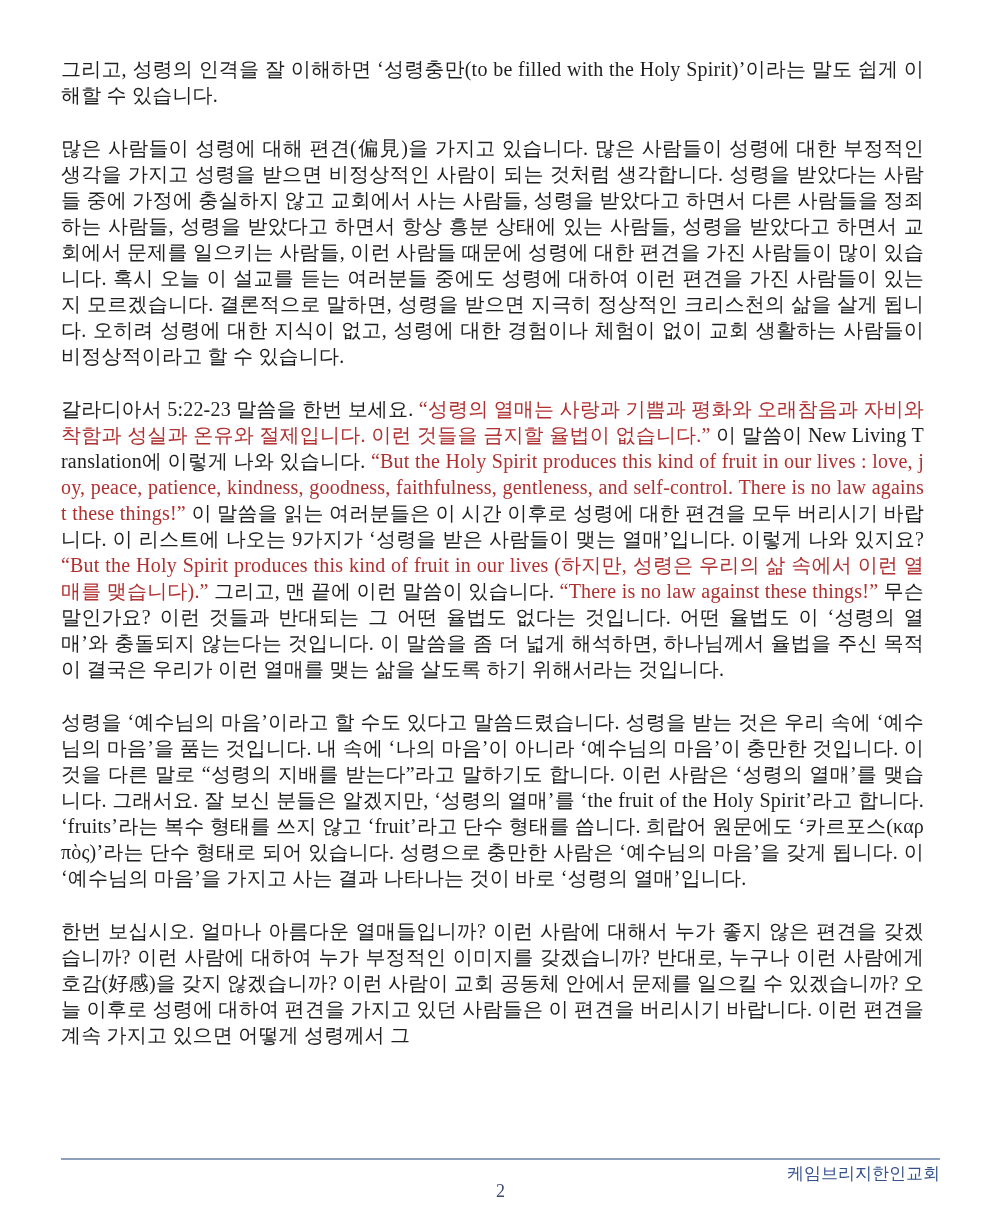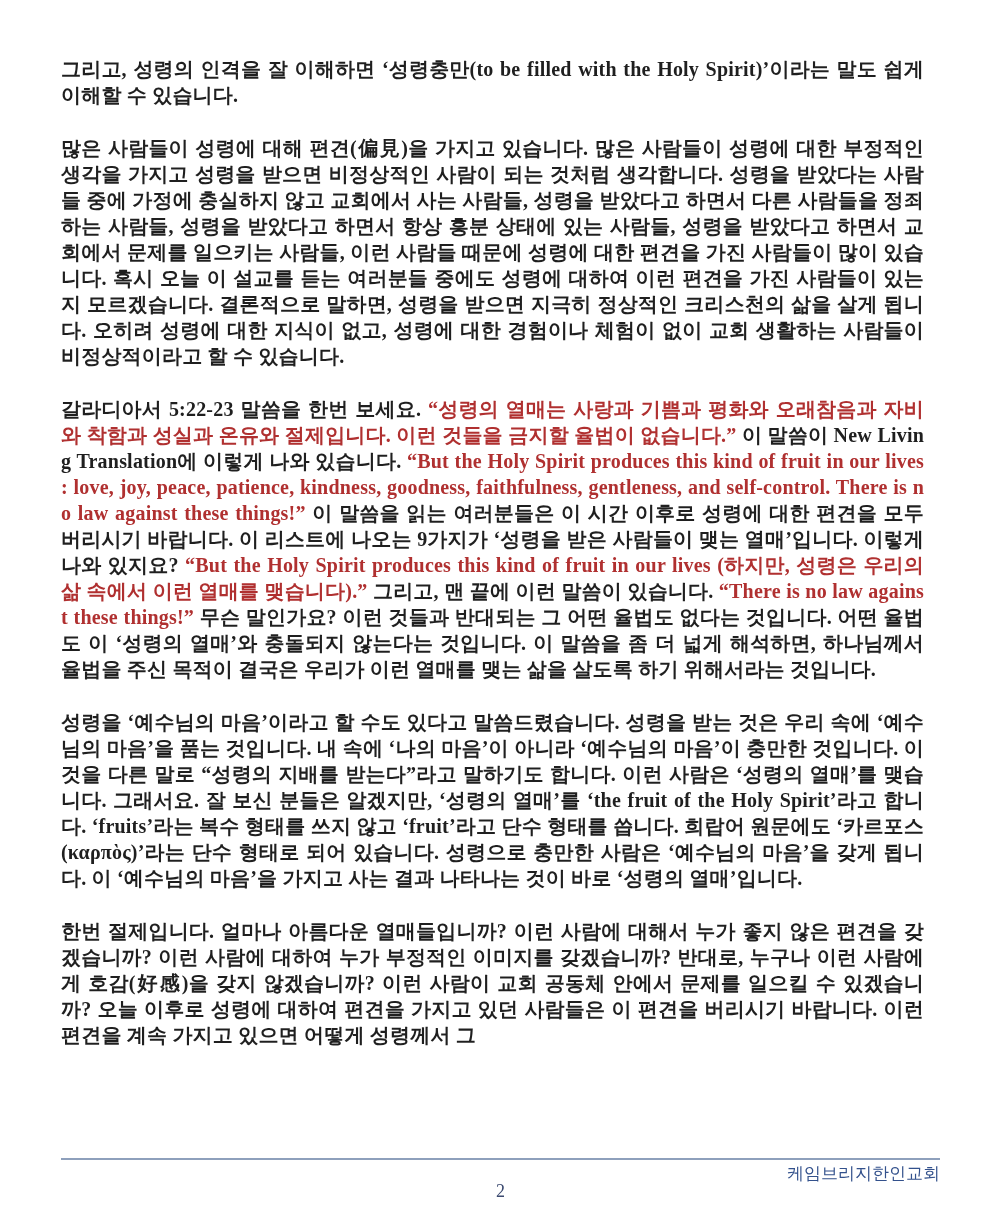--- a/index.html
+++ b/index.html
@@ -24,21 +24,20 @@
     height: 1100px;
     overflow: hidden;
   }
   .para {
     margin: 0 16px 27px 0;
     font-size: 20px;
     line-height: 26px;
     text-align: justify;
     word-break: break-all;
     letter-spacing: 0.2px;
-    font-weight: bold;
   }
   .run-black { color: #1f1f1f; }
   .run-red   { color: #b03030; }
   .footer {
     position: absolute;
     left: 61px;
     right: 60px;
     top: 1158px;
   }
   .footer-rule {
@@ -62,20 +61,20 @@
 </style>
 </head>
 <body>
 
 <div class="page">
   <div class="content">
       <p class="para"><span class="run-black">그리고, 성령의 인격을 잘 이해하면 ‘성령충만(to be filled with the Holy Spirit)’이라는 말도 쉽게 이해할 수 있습니다.</span></p>
       <p class="para"><span class="run-black">많은 사람들이 성령에 대해 편견(偏見)을 가지고 있습니다. 많은 사람들이 성령에 대한 부정적인 생각을 가지고 성령을 받으면 비정상적인 사람이 되는 것처럼 생각합니다. 성령을 받았다는 사람들 중에 가정에 충실하지 않고 교회에서 사는 사람들, 성령을 받았다고 하면서 다른 사람들을 정죄하는 사람들, 성령을 받았다고 하면서 항상 흥분 상태에 있는 사람들, 성령을 받았다고 하면서 교회에서 문제를 일으키는 사람들, 이런 사람들 때문에 성령에 대한 편견을 가진 사람들이 많이 있습니다. 혹시 오늘 이 설교를 듣는 여러분들 중에도 성령에 대하여 이런 편견을 가진 사람들이 있는지 모르겠습니다. 결론적으로 말하면, 성령을 받으면 지극히 정상적인 크리스천의 삶을 살게 됩니다. 오히려 성령에 대한 지식이 없고, 성령에 대한 경험이나 체험이 없이 교회 생활하는 사람들이 비정상적이라고 할 수 있습니다.</span></p>
       <p class="para"><span class="run-black">갈라디아서 5:22-23 말씀을 한번 보세요. </span><span class="run-red">“성령의 열매는 사랑과 기쁨과 평화와 오래참음과 자비와 착함과 성실과 온유와 절제입니다. 이런 것들을 금지할 율법이 없습니다.”</span><span class="run-black"> 이 말씀이 New Living Translation에 이렇게 나와 있습니다. </span><span class="run-red">“But the Holy Spirit produces this kind of fruit in our lives : love, joy, peace, patience, kindness, goodness, faithfulness, gentleness, and self-control. There is no law against these things!”</span><span class="run-black"> 이 말씀을 읽는 여러분들은 이 시간 이후로 성령에 대한 편견을 모두 버리시기 바랍니다. 이 리스트에 나오는 9가지가 ‘성령을 받은 사람들이 맺는 열매’입니다. 이렇게 나와 있지요? </span><span class="run-red">“But the Holy Spirit produces this kind of fruit in our lives (하지만, 성령은 우리의 삶 속에서 이런 열매를 맺습니다).”</span><span class="run-black"> 그리고, 맨 끝에 이런 말씀이 있습니다. </span><span class="run-red">“There is no law against these things!”</span><span class="run-black"> 무슨 말인가요? 이런 것들과 반대되는 그 어떤 율법도 없다는 것입니다. 어떤 율법도 이 ‘성령의 열매’와 충돌되지 않는다는 것입니다. 이 말씀을 좀 더 넓게 해석하면, 하나님께서 율법을 주신 목적이 결국은 우리가 이런 열매를 맺는 삶을 살도록 하기 위해서라는 것입니다.</span></p>
       <p class="para"><span class="run-black">성령을 ‘예수님의 마음’이라고 할 수도 있다고 말씀드렸습니다. 성령을 받는 것은 우리 속에 ‘예수님의 마음’을 품는 것입니다. 내 속에 ‘나의 마음’이 아니라 ‘예수님의 마음’이 충만한 것입니다. 이것을 다른 말로 “성령의 지배를 받는다”라고 말하기도 합니다. 이런 사람은 ‘성령의 열매’를 맺습니다. 그래서요. 잘 보신 분들은 알겠지만, ‘성령의 열매’를 ‘the fruit of the Holy Spirit’라고 합니다. ‘fruits’라는 복수 형태를 쓰지 않고 ‘fruit’라고 단수 형태를 씁니다. 희랍어 원문에도 ‘카르포스(καρπὸς)’라는 단수 형태로 되어 있습니다. 성령으로 충만한 사람은 ‘예수님의 마음’을 갖게 됩니다. 이 ‘예수님의 마음’을 가지고 사는 결과 나타나는 것이 바로 ‘성령의 열매’입니다.</span></p>
-      <p class="para"><span class="run-black">한번 절제입니다. 얼마나 아름다운 열매들입니까? 이런 사람에 대해서 누가 좋지 않은 편견을 갖겠습니까? 이런 사람에 대하여 누가 부정적인 이미지를 갖겠습니까? 반대로, 누구나 이런 사람에게 호감(好感)을 갖지 않겠습니까? 이런 사람이 교회 공동체 안에서 문제를 일으킬 수 있겠습니까? 오늘 이후로 성령에 대하여 편견을 가지고 있던 사람들은 이 편견을 버리시기 바랍니다. 이런 편견을 계속 가지고 있으면 어떻게 성령께서 그</span></p>
+      <p class="para"><span class="run-black">한번 보십시오. 얼마나 아름다운 열매들입니까? 이런 사람에 대해서 누가 좋지 않은 편견을 갖겠습니까? 이런 사람에 대하여 누가 부정적인 이미지를 갖겠습니까? 반대로, 누구나 이런 사람에게 호감(好感)을 갖지 않겠습니까? 이런 사람이 교회 공동체 안에서 문제를 일으킬 수 있겠습니까? 오늘 이후로 성령에 대하여 편견을 가지고 있던 사람들은 이 편견을 버리시기 바랍니다. 이런 편견을 계속 가지고 있으면 어떻게 성령께서 그</span></p>
     </div>
   <div class="footer">
     <div class="footer-rule"></div>
     <div class="church-name">케임브리지한인교회</div>
     <div class="page-number">2</div>
   </div>
 </div>
 
 </body></html>

